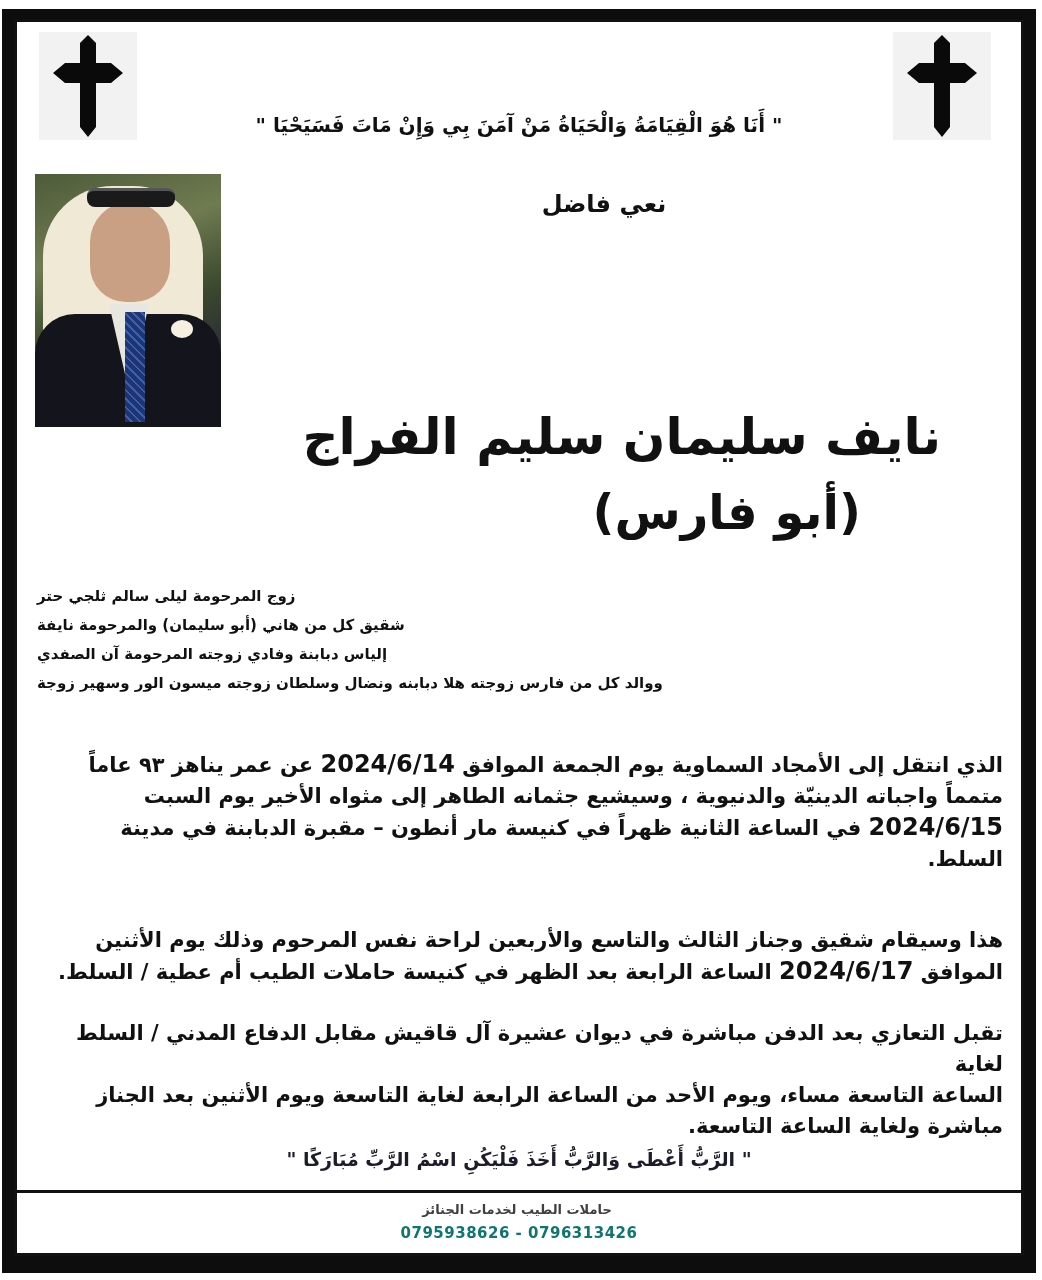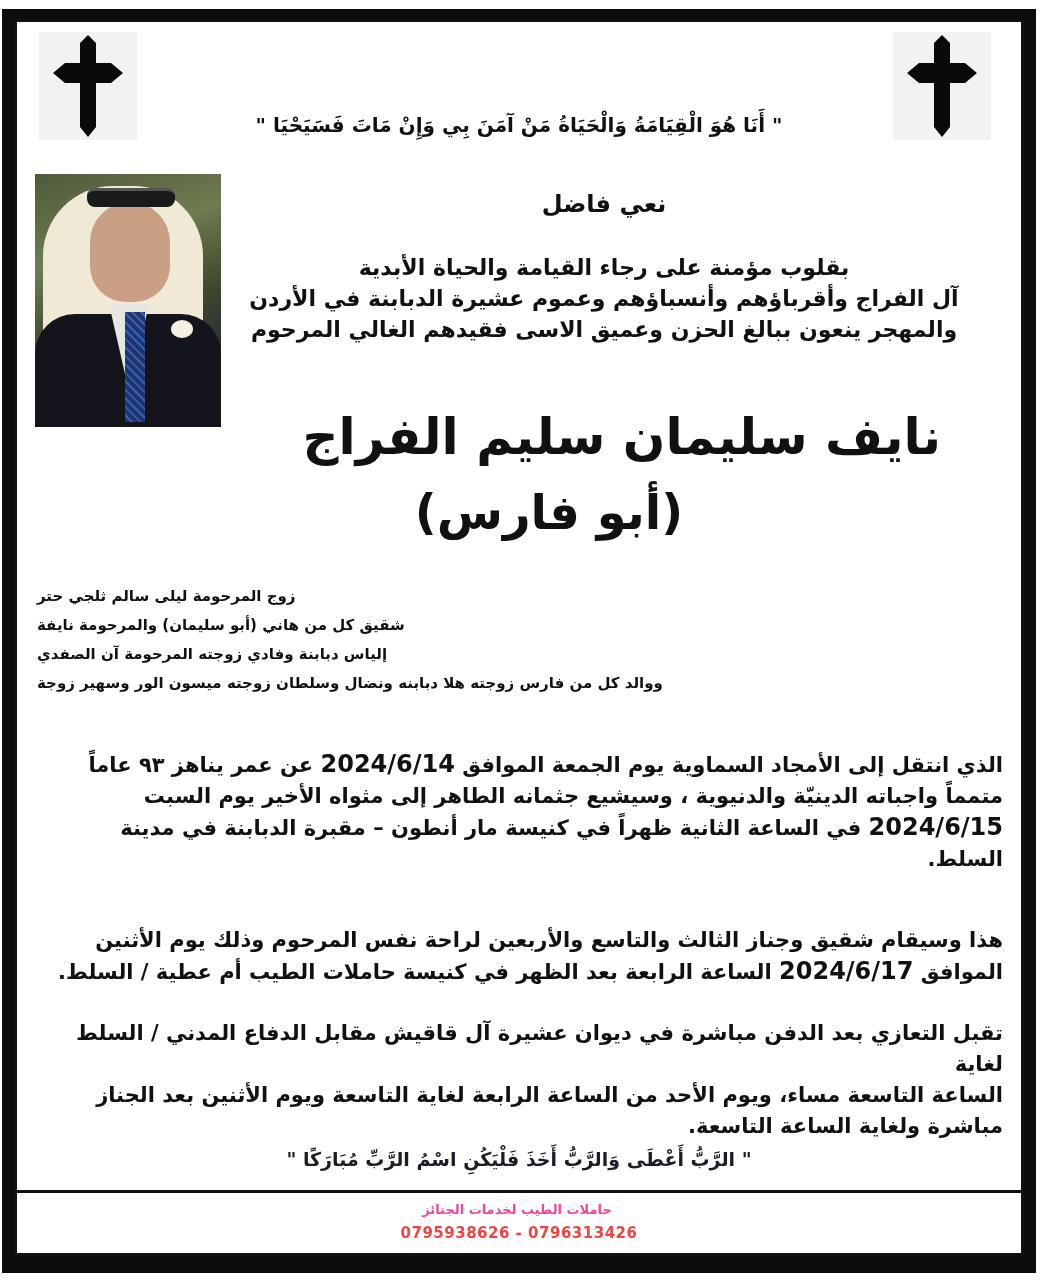--- a/index.html
+++ b/index.html
@@ -16,31 +16,31 @@
   .photo .ghutra { position: absolute; left: 8px; top: 12px; width: 160px; height: 200px; border-radius: 70px 70px 10px 10px; background: #efe9d6; }
   .photo .agal { position: absolute; left: 52px; top: 14px; width: 88px; height: 16px; border-radius: 8px; background: #1a1a1a; border-top: 3px solid #555; }
   .photo .suit { position: absolute; left: 0; top: 140px; width: 186px; height: 120px; background: #14151c; border-radius: 40px 40px 0 0; }
   .photo .shirt { position: absolute; left: 74px; top: 130px; width: 40px; height: 70px; background: #e8e6e0; clip-path: polygon(0 0, 100% 0, 60% 100%, 40% 100%); }
   .photo .tie { position: absolute; left: 90px; top: 138px; width: 20px; height: 110px; background: repeating-linear-gradient(45deg, #1e3570 0 4px, #3b5fb0 4px 6px); }
   .photo .flower { position: absolute; left: 136px; top: 146px; width: 22px; height: 18px; border-radius: 50%; background: #f5f0e0; }
   .center-block { position: absolute; left: 220px; right: 50px; text-align: center; direction: rtl; font-weight: bold; }
   .title-small { top: 168px; font-size: 24px; }
   .intro { top: 230px; font-size: 22px; line-height: 31px; }
   .name-main { position: absolute; top: 384px; left: 220px; right: 80px; text-align: right; font-size: 50px; font-weight: bold; direction: rtl; line-height: 62px; }
-  .name-alias { position: absolute; top: 462px; left: 220px; right: 160px; text-align: center; font-size: 48px; font-weight: bold; direction: rtl; }
+  .name-alias { position: absolute; top: 462px; left: 220px; right: 160px; text-align: right; font-size: 48px; font-weight: bold; direction: rtl; }
   .family { position: absolute; top: 560px; left: 20px; right: 20px; text-align: left; direction: rtl; font-size: 15px; font-weight: bold; line-height: 29px; }
   .para { position: absolute; left: 22px; right: 18px; text-align: right; direction: rtl; font-size: 21px; font-weight: bold; line-height: 31px; }
   .para-death { top: 727px; }
   .para-mass { top: 903px; }
   .para-cond { top: 996px; }
   .date-num { font-size: 24px; }
   .closing-verse { position: absolute; top: 1126px; left: 150px; right: 150px; text-align: center; font-size: 19px; font-weight: bold; direction: rtl; color: #1c1c2a; }
   .footer-line { position: absolute; left: 0; right: 0; top: 1168px; height: 3px; background: #111; }
-  .footer-name { position: absolute; top: 1180px; left: 0; right: 4px; text-align: center; font-size: 13px; font-weight: bold; direction: rtl; color: #ec4899; }
-  .footer-phones { position: absolute; top: 1202px; left: 0; right: 0; text-align: center; font-size: 15px; font-weight: bold; color: #ef4444; letter-spacing: 0.5px; }
+  .footer-name { position: absolute; top: 1180px; left: 0; right: 4px; text-align: center; font-size: 13px; font-weight: bold; direction: rtl; color: #404040; }
+  .footer-phones { position: absolute; top: 1202px; left: 0; right: 0; text-align: center; font-size: 15px; font-weight: bold; color: #0f766e; letter-spacing: 0.5px; }
 </style>
 </head>
 <body>
 
 <div class="outer-frame"></div>
 <div class="inner-frame">
   <div class="paper">
 
     <div class="cross-box cross-left">
       <svg width="74" height="106" viewBox="0 0 74 106">
@@ -60,25 +60,20 @@
       <div class="head"></div>
       <div class="agal"></div>
       <div class="suit"></div>
       <div class="shirt"></div>
       <div class="tie"></div>
       <div class="flower"></div>
     </div>
 
     <div class="center-block title-small">نعي فاضل</div>
 
-    <div class="center-block intro">
-      <div>بقلوب مؤمنة على رجاء القيامة والحياة الأبدية</div>
-      <div>آل الفراج وأقرباؤهم وأنسباؤهم وعموم عشيرة الدبابنة في الأردن</div>
-      <div>والمهجر ينعون ببالغ الحزن وعميق الاسى فقيدهم الغالي المرحوم</div>
-    </div>
 
     <div class="name-main">نايف سليمان سليم الفراج</div>
     <div class="name-alias">(أبو فارس)</div>
 
     <div class="family">
       <div>زوج المرحومة ليلى سالم ثلجي حتر</div>
       <div>شقيق كل من هاني (أبو سليمان) والمرحومة نايفة</div>
       <div>إلياس دبابنة وفادي زوجته المرحومة آن الصفدي</div>
       <div>ووالد كل من فارس زوجته هلا دبابنه ونضال وسلطان زوجته ميسون الور وسهير زوجة</div>
     </div>

